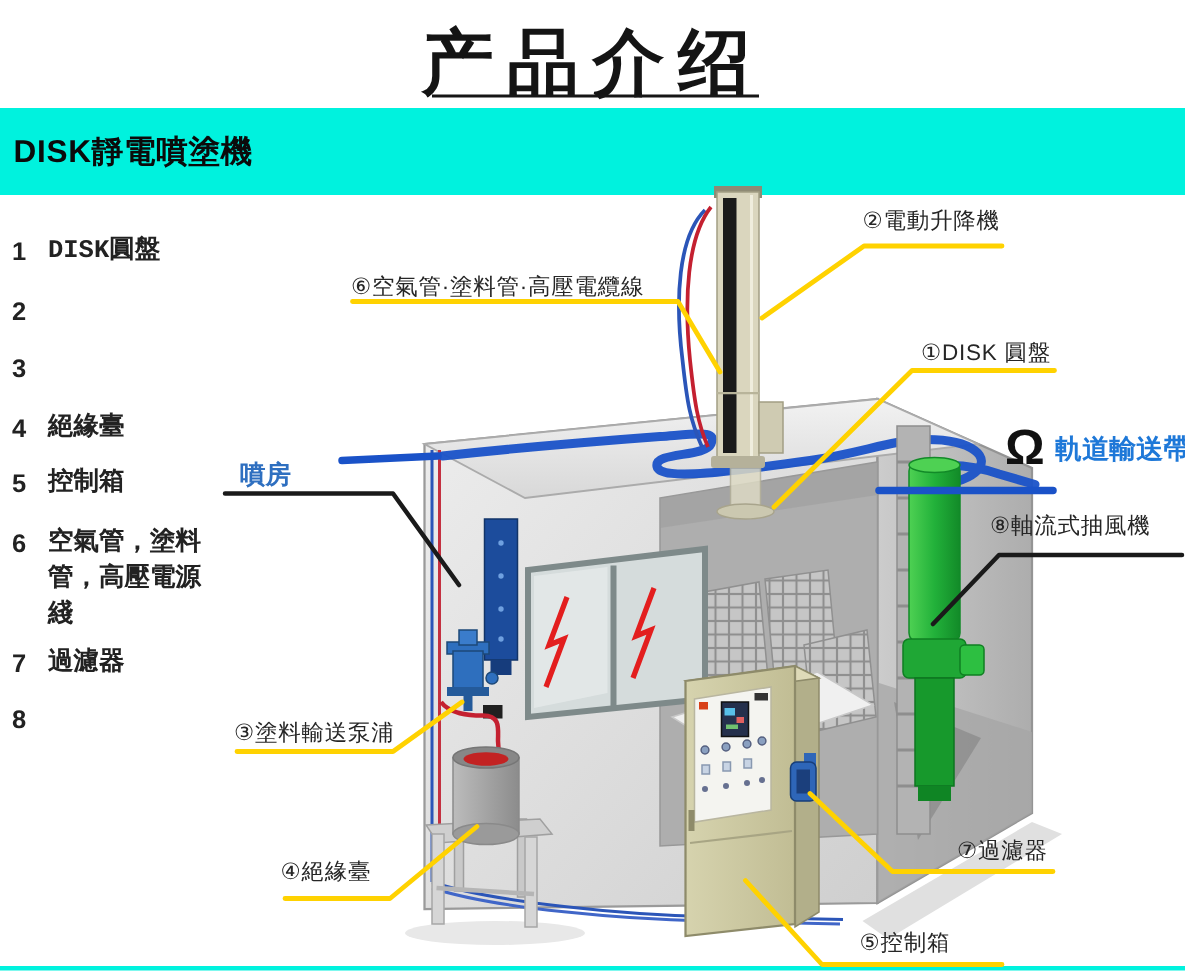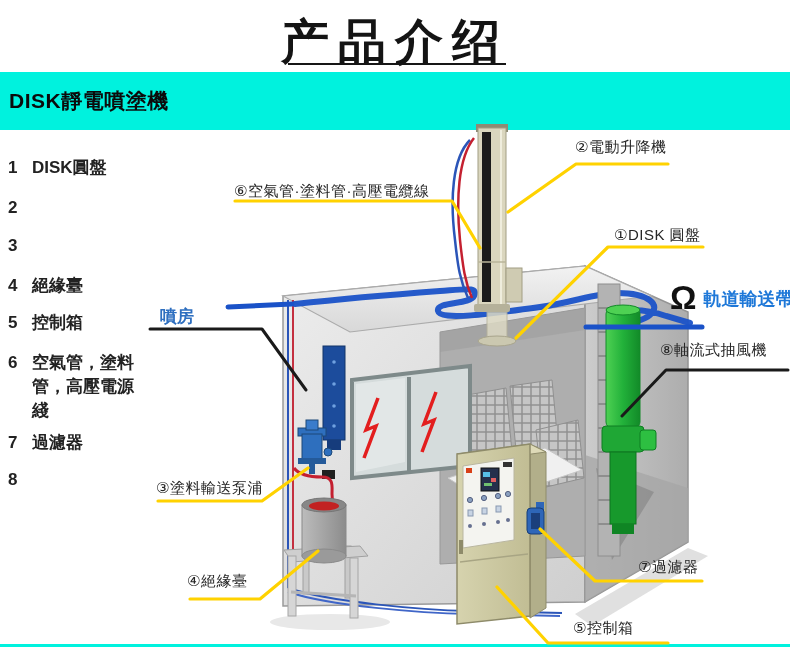--- a/index.html
+++ b/index.html
@@ -34,21 +34,21 @@
     position:absolute;top:644px;left:0;width:790px;height:3px;
     background:var(--c-banner,#00F2DE);
   }
   
   .parts-list{position:absolute;left:8px;top:0;width:160px;}
   .part-item{
     position:absolute;left:0;display:flex;
     font-size:17px;font-weight:700;color:#222;line-height:1.42;
   }
   .part-num{width:24px;flex:0 0 24px;}
-  .part-label{width:118px;}
+  .part-label{width:118px;font-family:Liberation Mono, monospace;}
   
   .callout{
     position:absolute;font-size:15px;color:#262626;
     letter-spacing:0.5px;white-space:nowrap;z-index:5;
   }
   .callout-blue{
     position:absolute;font-size:17px;font-weight:700;
     color:var(--c-blue-label,#2E6FC0);white-space:nowrap;z-index:5;
   }
   .omega-row{

